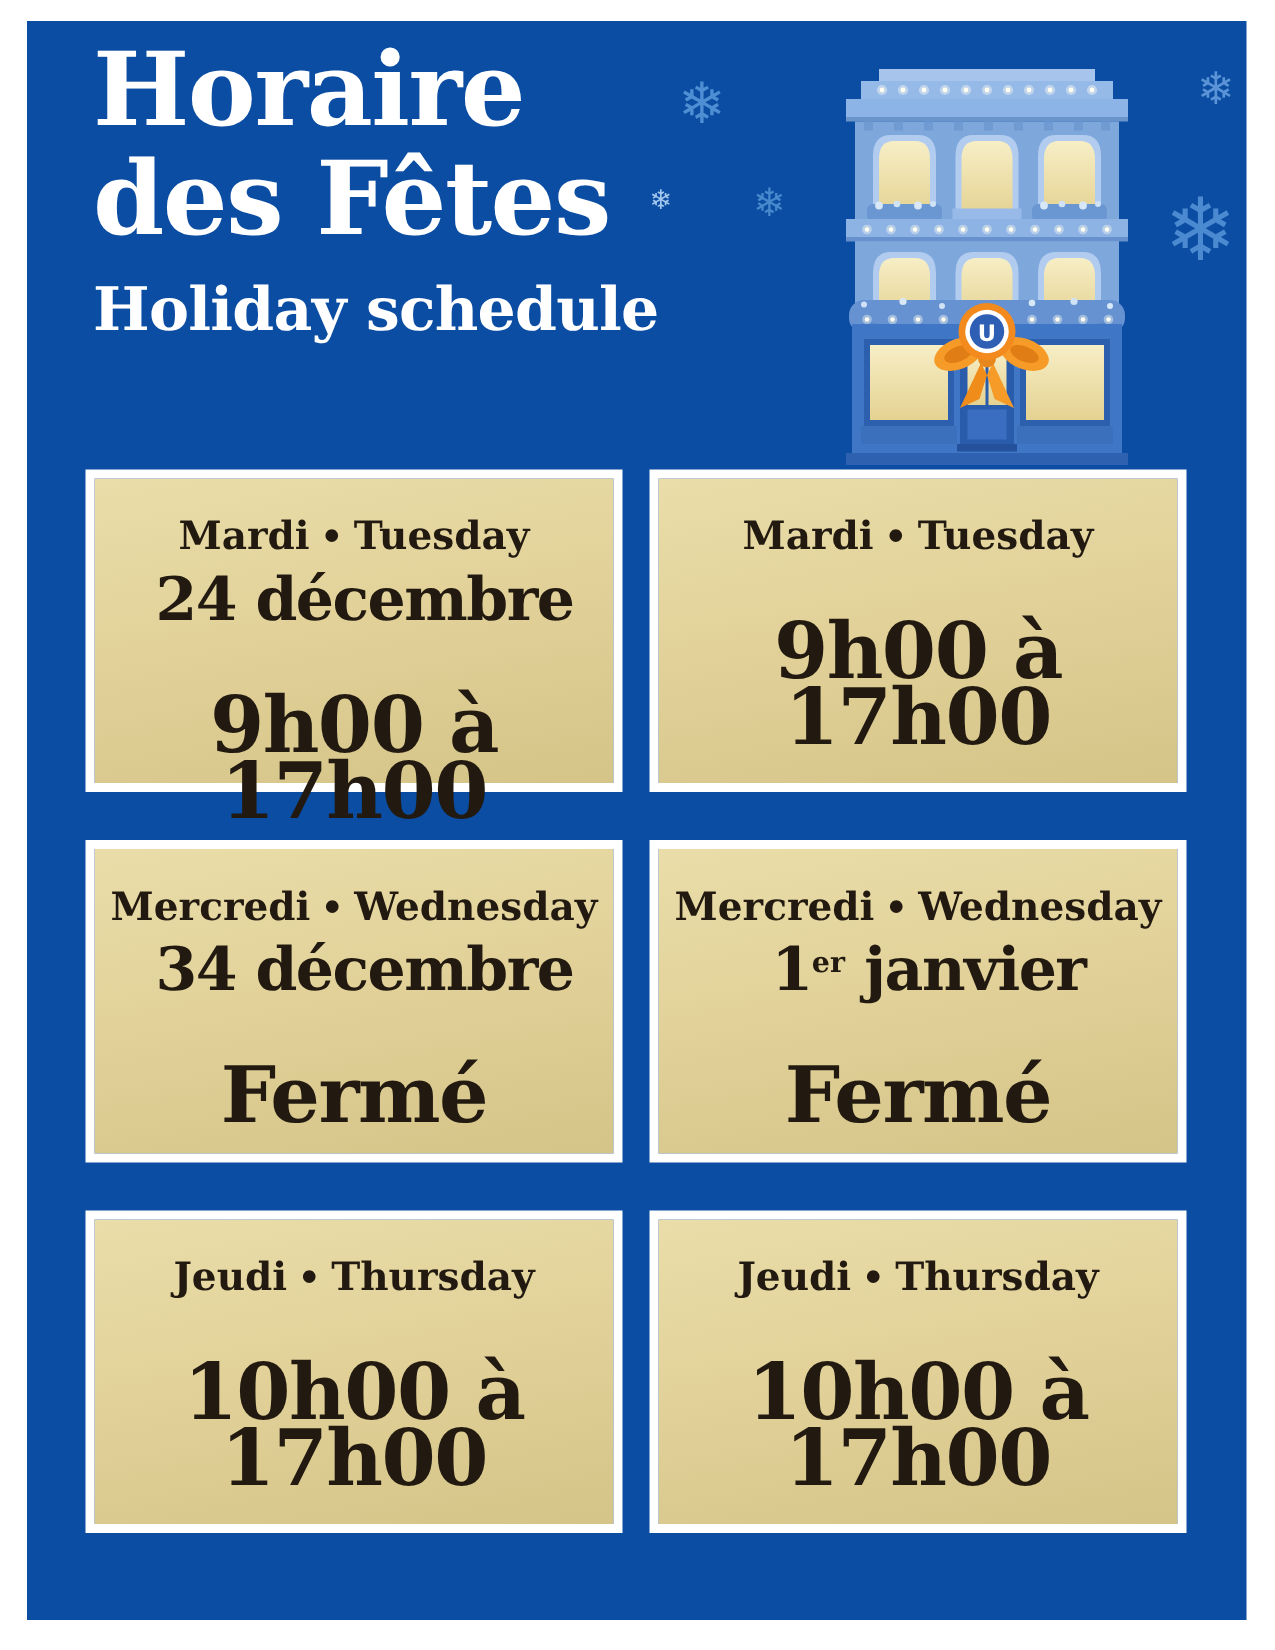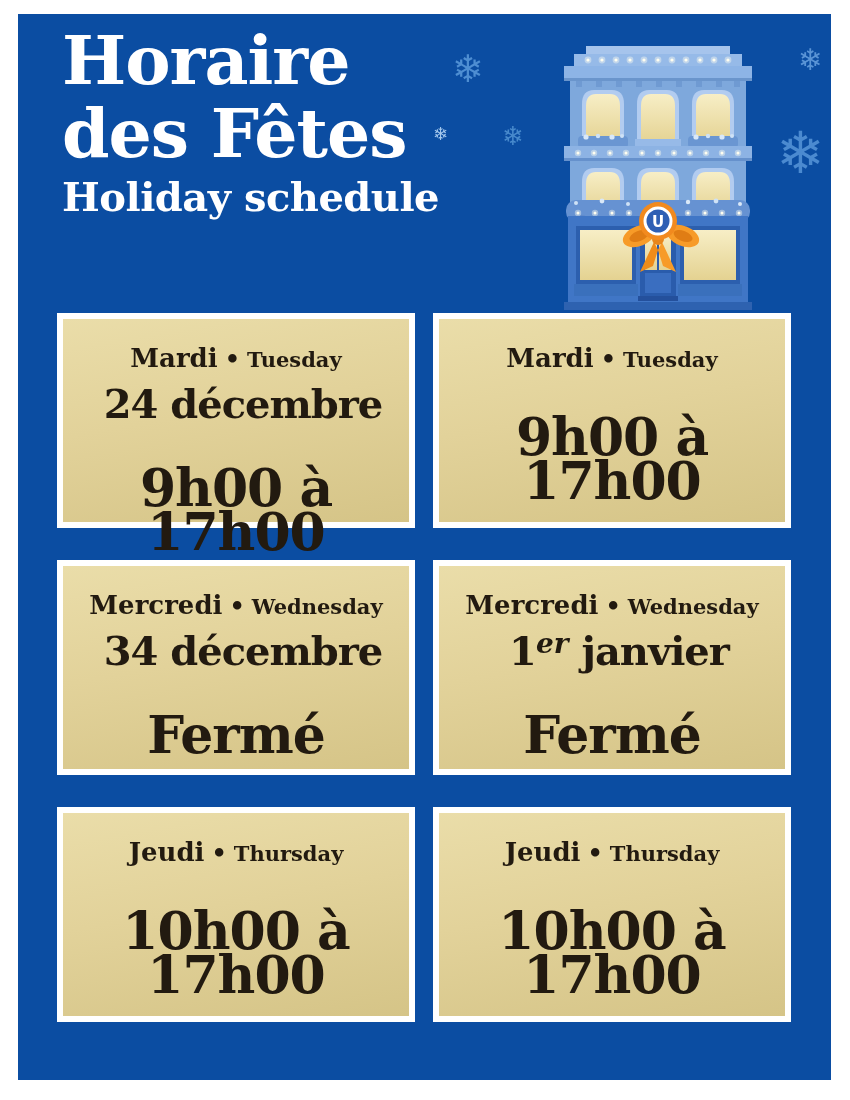--- a/index.html
+++ b/index.html
@@ -3,44 +3,44 @@
 <meta charset="utf-8">
 <style>
   html,body{margin:0;padding:0;background:#ffffff;}
   .canvas{position:relative;width:850px;height:1100px;background:#ffffff;overflow:hidden;
           font-family:"DejaVu Serif", serif;}
   .poster{position:absolute;left:18px;top:14px;width:813px;height:1066px;background:#0b4da2;}
 
   
   .title-block{position:absolute;left:44px;top:10px;color:#ffffff;}
   .title-line{font-size:68px;line-height:73px;font-weight:bold;letter-spacing:-1px;}
-  .subtitle{margin-top:4px;font-size:40px;line-height:46px;font-weight:bold;letter-spacing:-0.5px;}
+  .subtitle{margin-top:14px;font-size:40px;line-height:46px;font-weight:bold;letter-spacing:-0.5px;}
 
   
   .flake{position:absolute;line-height:1;font-family:"DejaVu Sans", sans-serif;}
   .flake-a{left:434px;top:36px;font-size:38px;color:#4e8ed2;}
   .flake-b{left:415px;top:111px;font-size:18px;color:#a6c9ee;}
   .flake-c{left:484px;top:109px;font-size:26px;color:#4789cc;}
   .flake-d{left:780px;top:31px;font-size:30px;color:#5a94d6;}
   .flake-e{left:758px;top:110px;font-size:58px;color:#4b8ad0;}
 
   
   .building{position:absolute;left:540px;top:26px;width:200px;height:272px;}
 
   
   .cards{position:absolute;left:39px;top:299px;display:grid;
          grid-template-columns:358px 358px;grid-auto-rows:215px;column-gap:18px;row-gap:32px;}
   .card{box-sizing:border-box;border:6px solid #ffffff;
         background:linear-gradient(170deg,#eadda9 0%,#e2d29a 45%,#d5c487 100%);
         color:#221a10;text-align:center;padding-top:24px;}
   .day-line{font-size:26px;line-height:30px;font-weight:bold;}
-  .day-en{font-size:21px;}
+  .day-en{font-size:26px;}
   .sep{padding:0 7px;font-size:24px;}
   .date-line{font-size:40px;line-height:44px;font-weight:bold;letter-spacing:-1px;margin-left:14px;}
-  .date-line sup{font-size:28px;vertical-align:12px;letter-spacing:0;font-style:italic;}
+  .date-line sup{font-size:19px;vertical-align:12px;letter-spacing:0;}
   .hours-line{margin-top:40px;font-size:52px;line-height:44px;font-weight:bold;letter-spacing:-1px;}
 </style>
 </head>
 <body>
 
 <div class="canvas">
   <div class="poster">
 
     <div class="title-block">
       <div class="title-line">Horaire</div>

